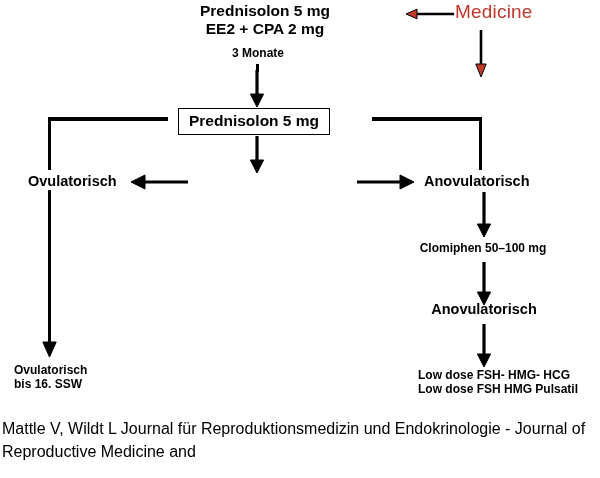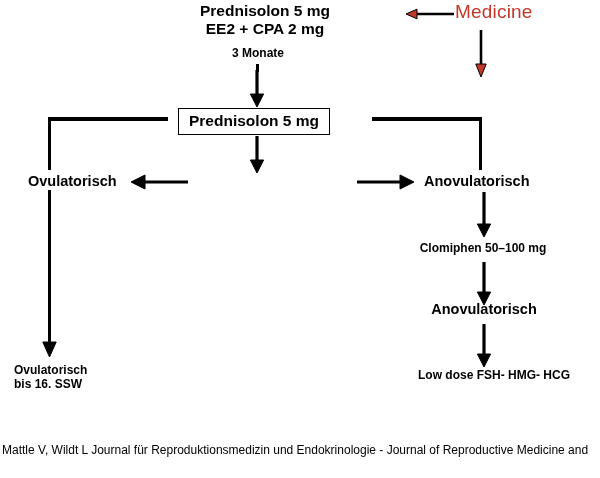--- a/index.html
+++ b/index.html
@@ -56,24 +56,24 @@
   }
   svg.arrow {
     position: absolute;
     overflow: visible;
   }
   svg.arrow path, svg.arrow line { stroke: #000000; }
 
   .cite {
     position: absolute;
     left: 2px;
-    top: 442px;
+    top: 418px;
     width: 596px;
     font-family: "Liberation Sans", sans-serif;
-    font-size: 12px;
+    font-size: 16px;
     font-weight: normal;
     color: #000000;
     line-height: 1.42;
   }
 </style>
 </head>
 <body>
 
 <div id="canvas">
 
@@ -157,19 +157,20 @@
 
   <div class="node center t15" style="left:484px; top:301px;">Anovulatorisch</div>
 
   <svg class="arrow" style="left:479px; top:324px;" width="20" height="44">
     <line x1="5" y1="0" x2="5" y2="31" stroke="#000" stroke-width="3.2"></line>
     <path d="M5,43 L-1.6,30 L11.6,30 Z" fill="#000"></path>
   </svg>
 
   <div class="node t14" style="left:382px; top:368px;margin-left:36px;">
     <div>Low dose  FSH- HMG- HCG</div>
+    <div>Low dose  FSH HMG Pulsatil</div>
   </div>
 
   <div class="cite">
     <div>Mattle V, Wildt L Journal für Reproduktionsmedizin und Endokrinologie - Journal of Reproductive Medicine and</div>
   </div>
 
 </div>
 
 </body></html>

